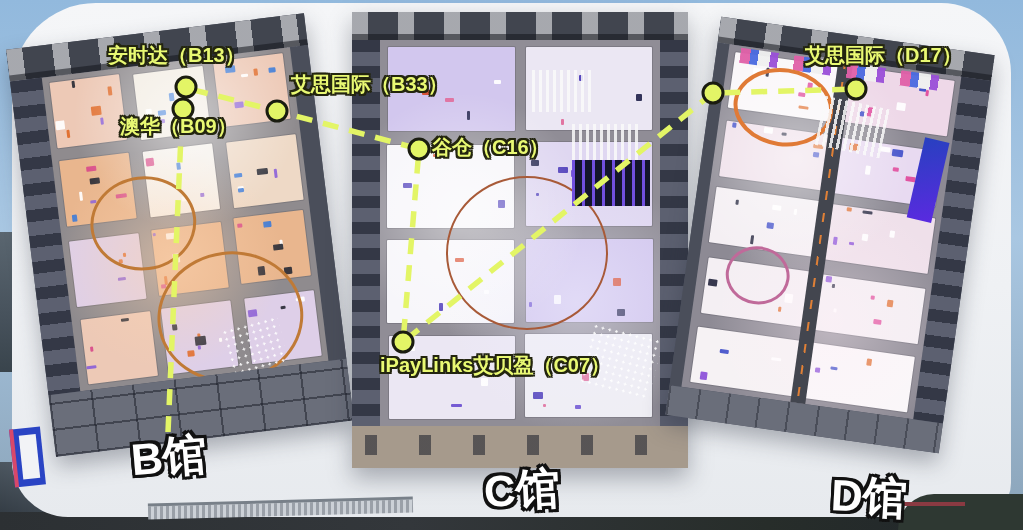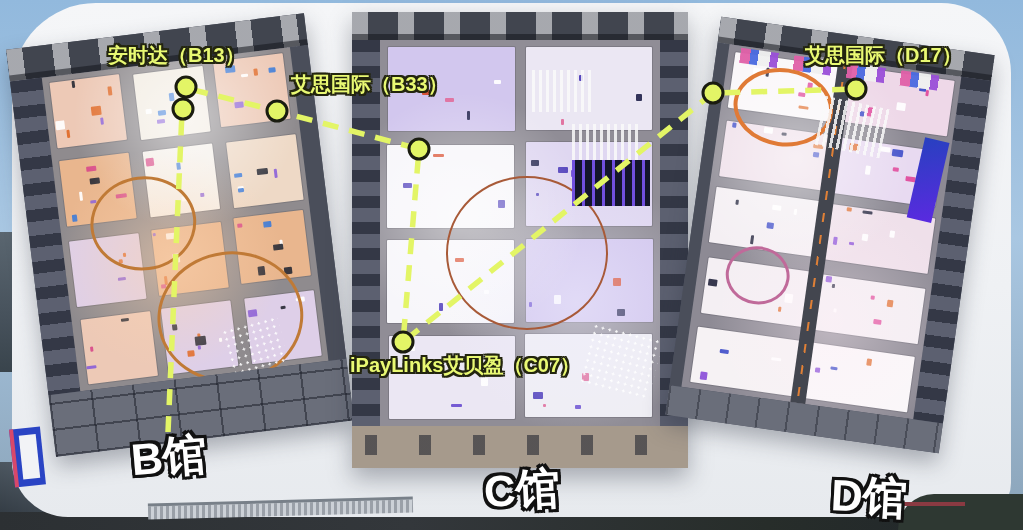--- a/index.html
+++ b/index.html
@@ -104,21 +104,21 @@
   
   .booth-label{position:absolute;z-index:40;white-space:nowrap;font-weight:bold;font-size:20px;
     color:var(--booth-label-text);--o:var(--booth-label-outline);letter-spacing:0;
     text-shadow:-2px -2px 0 var(--o),2px -2px 0 var(--o),-2px 2px 0 var(--o),2px 2px 0 var(--o),
       0 -2px 0 var(--o),0 2px 0 var(--o),-2px 0 0 var(--o),2px 0 0 var(--o);}
   .hall-label{position:absolute;z-index:40;white-space:nowrap;font-weight:bold;font-size:44px;
     color:var(--hall-label-text);--o:var(--hall-label-outline);
     text-shadow:-3px -3px 0 var(--o),3px -3px 0 var(--o),-3px 3px 0 var(--o),3px 3px 0 var(--o),
       0 -3px 0 var(--o),0 3px 0 var(--o),-3px 0 0 var(--o),3px 0 0 var(--o);}
   #labB13{left:108px;top:42px;} #labB09{left:120px;top:113px;} #labB33{left:291px;top:71px;}
-  #labC16{left:432px;top:134px;} #labC07{left:350px;top:352px;}
+  #labC16{left:432px;top:134px;} #labC07{left:380px;top:352px;}
   #labD04{left:699px;top:109px;} #labD17{left:805px;top:42px;}
   #labHallB{left:131px;top:428px;transform:rotate(-5deg);}
   #labHallC{left:484px;top:461px;transform:rotate(-3deg);}
   #labHallD{left:831px;top:468px;transform:rotate(3deg);}
 </style>
 </head>
 <body>
 
 <div id="stage">
 
@@ -375,21 +375,23 @@
     <circle class="marker-dot" cx="186" cy="87" r="10"></circle>
     <circle class="marker-dot" cx="183" cy="109" r="10"></circle>
     <circle class="marker-dot" cx="277" cy="111" r="10"></circle>
     <circle class="marker-dot" cx="419" cy="149" r="10"></circle>
     <circle class="marker-dot" cx="403" cy="342" r="10"></circle>
     <circle class="marker-dot" cx="713" cy="93" r="10"></circle>
     <circle class="marker-dot" cx="856" cy="89" r="10"></circle>
   </svg>
 
   <div class="booth-label" id="labB13">安时达（B13）</div>
+  <div class="booth-label" id="labB09">澳华（B09）</div>
   <div class="booth-label" id="labB33">艾思国际（B33）</div>
+  <div class="booth-label" id="labC16">谷仓（C16）</div>
   <div class="booth-label" id="labC07">iPayLinks艾贝盈（C07）</div>
   <div class="booth-label" id="labD17">艾思国际（D17）</div>
 
   <div class="hall-label" id="labHallB">B馆</div>
   <div class="hall-label" id="labHallC">C馆</div>
   <div class="hall-label" id="labHallD">D馆</div>
 
 </div>
 
 </body></html>

